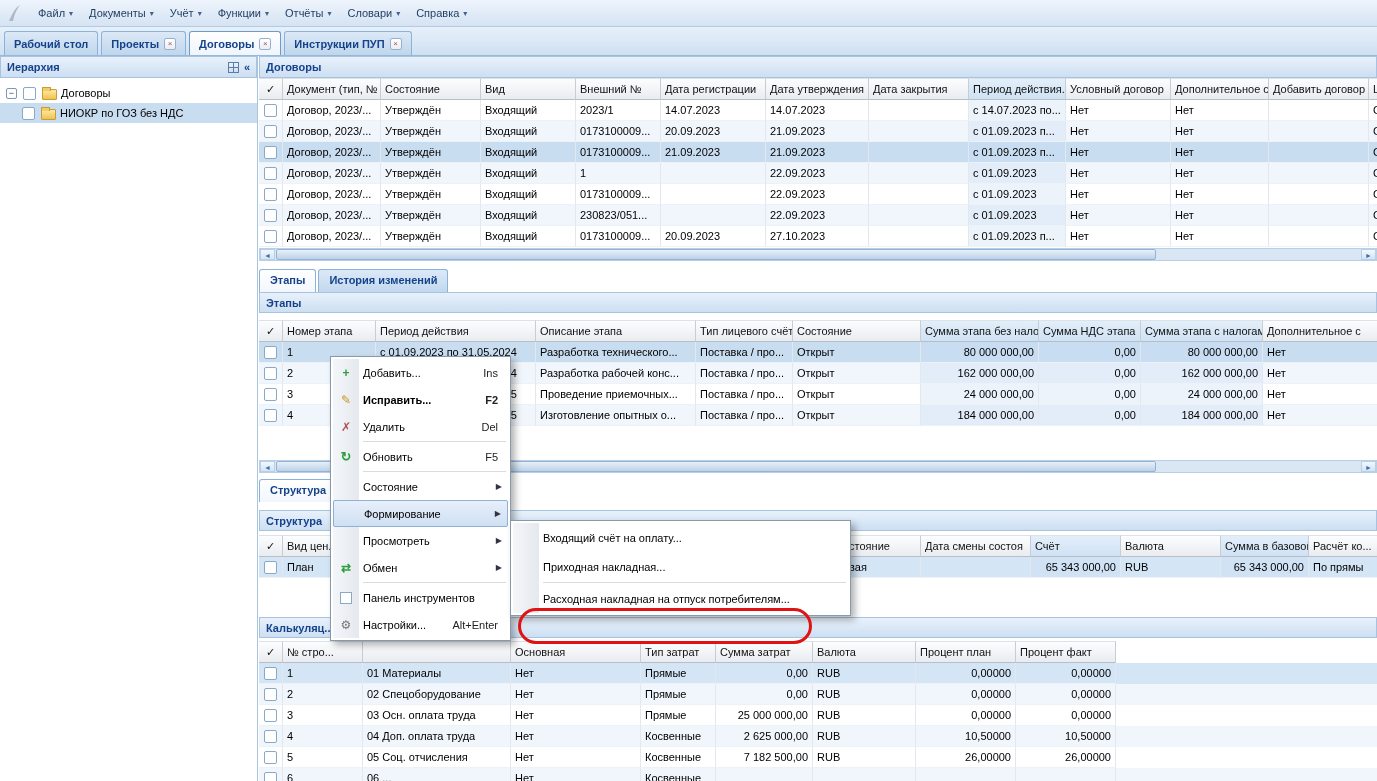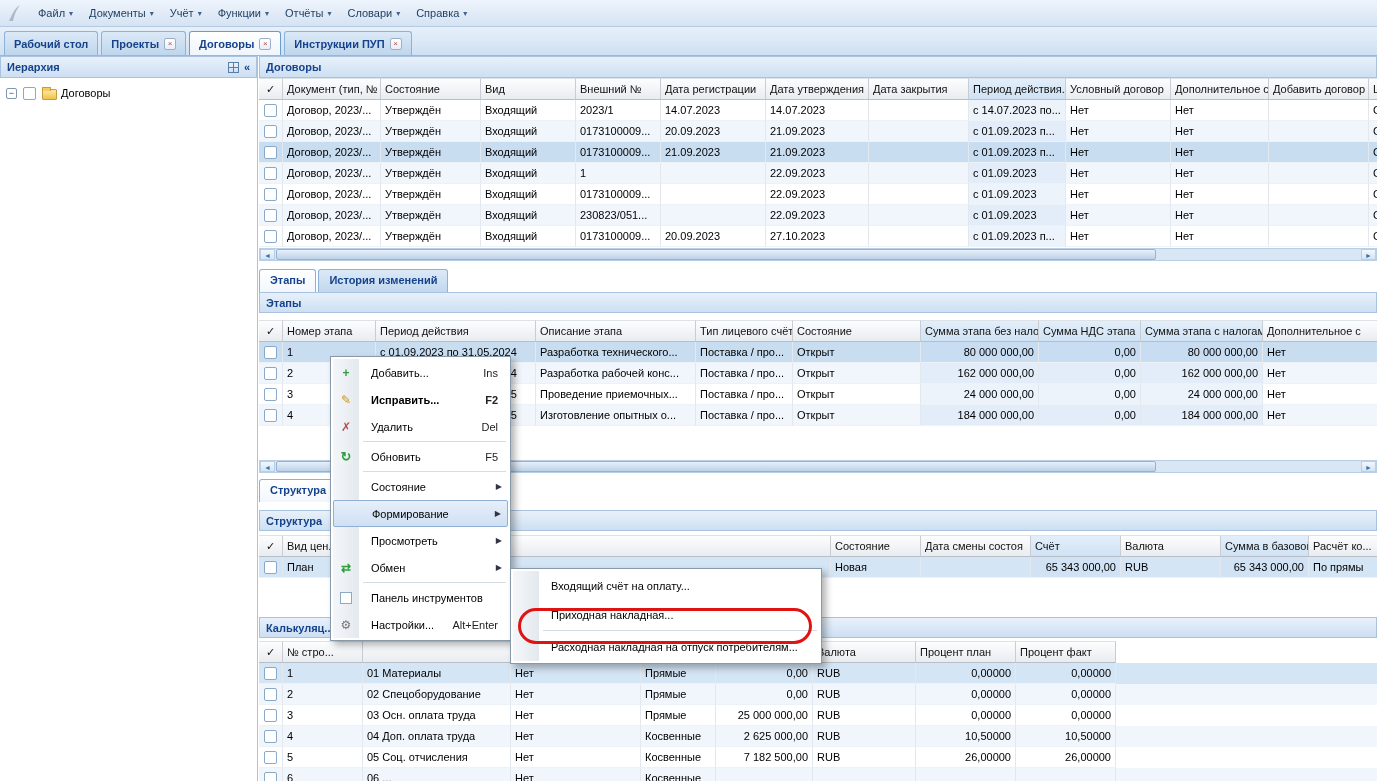--- a/index.html
+++ b/index.html
@@ -94,26 +94,26 @@
   .hs-btn.left { left:0; } .hs-btn.right { right:0; }
   .hs-thumb { position:absolute; left:16px; top:0; width:880px; height:11px;
     background:linear-gradient(#e8f0f9,#bcd2e8); border:1px solid #93b4d6; border-radius:2px; }
 
   
   .menu { position:absolute; background:#fff; border:1px solid #8899aa;
     box-shadow:4px 4px 7px rgba(0,0,0,.3); padding:2px; z-index:100; }
   .menu::before { content:''; position:absolute; left:2px; top:2px; bottom:2px; width:26px;
     background:linear-gradient(90deg,#f4f6f9,#e4e9ef); }
   #ctx-menu { left:330px; top:356px; width:181px; }
-  #ctx-submenu { left:510px; top:520px; width:312px; z-index:110;margin-top:48px; }
+  #ctx-submenu { left:510px; top:520px; width:341px; z-index:110; }
   .m-item { position:relative; height:27px; display:flex; align-items:center; padding-right:4px; }
   #ctx-submenu .m-item { height:29px; }
   .m-item.hi { background:linear-gradient(#e7effa,#cfe0f3); border:1px solid #8fb0d4; border-radius:2px; }
   .m-icon { width:26px; flex:0 0 auto; text-align:center; font-size:12px; position:relative; }
-  .m-label { padding-left:12px; white-space:nowrap; }
+  .m-label { padding-left:4px; white-space:nowrap; }
   .m-label.b, .m-short.b { font-weight:bold; }
   .m-short { margin-left:auto; padding-right:6px; color:#222; }
   .m-arrow { margin-left:auto; padding-right:2px; font-size:8px; color:#334; }
   .m-sep { height:1px; background:#d6dce4; margin:1px 2px 1px 30px; position:relative; }
   .add-icon { color:#2e9e3e; font-weight:bold; }
   .copy-icon::before, .copy-icon::after { content:''; position:absolute; width:9px; height:11px;
     background:#fff; border:1px solid #7a96b8; }
   .copy-icon::before { left:5px; top:8px; } .copy-icon::after { left:9px; top:5px; }
   .edit-icon { color:#c99418; }
   .delete-icon { color:#b05050; }
@@ -196,20 +196,25 @@
       <span class="collapse-btn">«</span>
     </span>
   </div>
   <div class="tree" id="tree">
       <div class="tree-row" style="padding-left: 3px;">
         <span class="expander">−</span>
         <span class="cb"></span>
         <span class="folder"></span>
         <span class="tree-label">Договоры</span>
       </div>
+      <div class="tree-row sel" style="padding-left: 19px;">
+        <span class="cb"></span>
+        <span class="folder"></span>
+        <span class="tree-label">НИОКР по ГОЗ без НДС</span>
+      </div>
     </div>
 </div>
 
 <div class="panel-header ph-contracts">
   <span>Договоры</span>
 </div>
 <div class="grid" id="t-contracts">
     <div class="g-row g-head">
       <div class="g-cell head cbcol" style="width: 24px;">✓</div>
       <div class="g-cell head" style="width: 98px;">Документ (тип, №</div>

